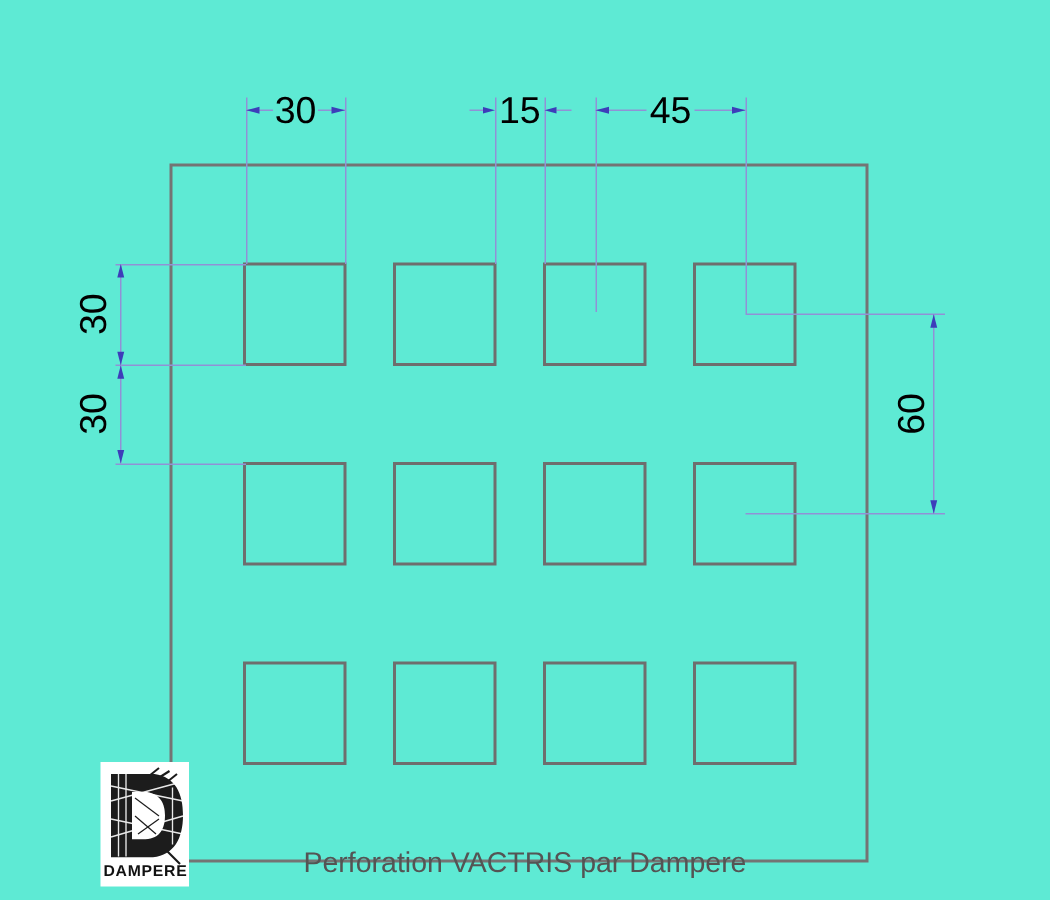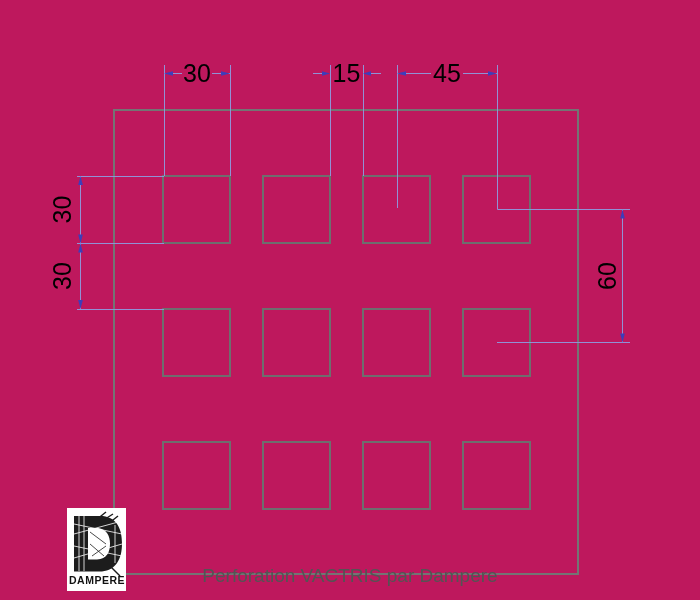--- a/index.html
+++ b/index.html
@@ -8,21 +8,21 @@
     background: #ffffff;
     width: 700px;
     height: 600px;
     overflow: hidden;
     font-family: "Liberation Sans", sans-serif;
   }
   .stage {
     position: relative;
     width: 700px;
     height: 600px;
-    background: #be185d;
+    background: #5eead4;
     text-align: right;
   }
   svg text {
     user-select: none;
   }
   .dim-text {
     font-family: "Liberation Sans", sans-serif;
     font-size: 25px;
     fill: #000000;
   }

